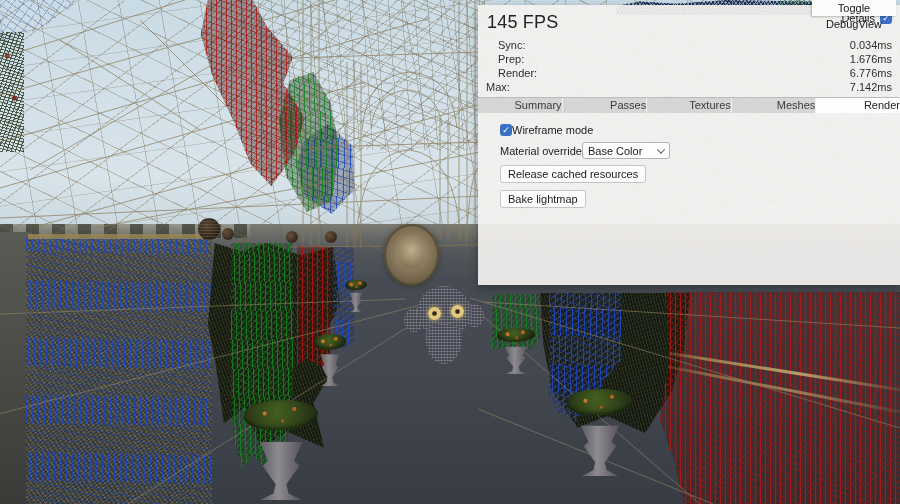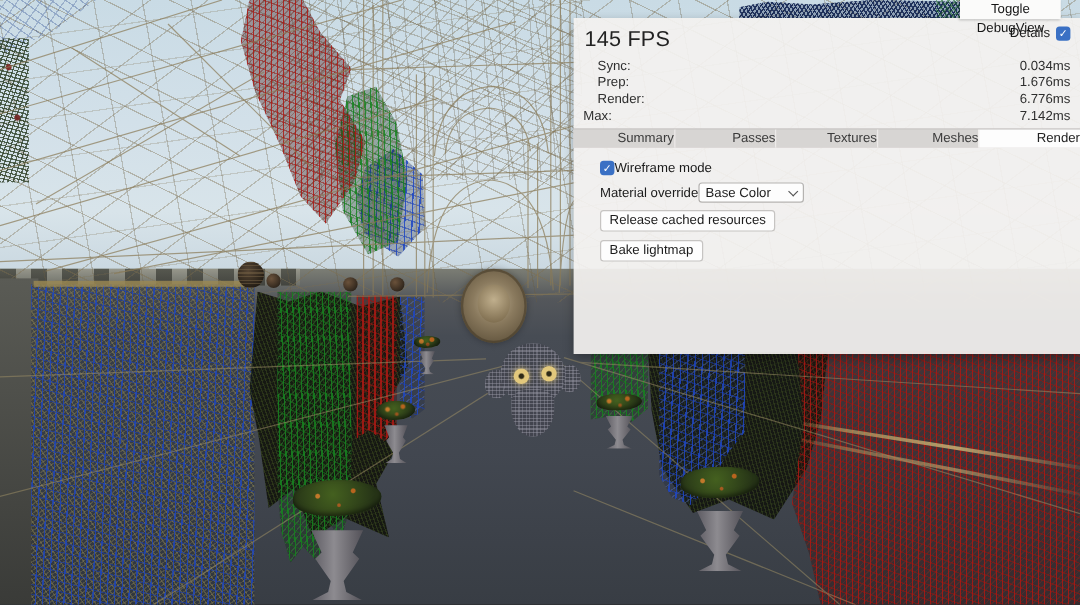--- a/index.html
+++ b/index.html
@@ -149,26 +149,26 @@
     background-image:
       radial-gradient(circle at 28% 45%, #c2782a 0 1.5px, rgba(0,0,0,0) 2.5px),
       radial-gradient(circle at 68% 30%, #b8641e 0 1.5px, rgba(0,0,0,0) 2.5px),
       radial-gradient(circle at 52% 70%, #a85a20 0 1px, rgba(0,0,0,0) 2px),
       radial-gradient(circle at 45% 40%, #44601f, #263417 78%);
     box-shadow:inset 0 -2px 4px rgba(0,0,0,.5); }
 
   svg.wires { position:absolute; left:0; top:0; pointer-events:none; }
 
   
-  .toggle-btn { position:absolute; right:16px; top:0; width:84px; height:16px;
+  .toggle-btn { position:absolute; right:4px; top:0; width:84px; height:16px;
     background:#fbfbfa; color:#151515; font-size:11px; line-height:16px; text-align:center;
     border:0; box-shadow:-1px 1px 2px rgba(0,0,0,.25); cursor:pointer; z-index:20;
     font-family:"Liberation Sans", sans-serif; }
 
-  .panel { position:absolute; left:478px; top:15px; width:422px; height:280px;
+  .panel { position:absolute; left:478px; top:5px; width:422px; height:280px;
     background:rgba(243,241,239,.93); z-index:10; color:#1b1b1b;
     box-shadow:0 3px 9px rgba(0,0,0,.32); font-size:11px; }
   .panel-head { display:flex; justify-content:space-between; align-items:flex-start;
     padding:7px 8px 0 9px; }
   .fps { font-size:18px; color:#222; letter-spacing:.2px; }
   .details-wrap { display:flex; align-items:center; gap:5px; margin-top:0; }
   .checkbox { width:12px; height:12px; border-radius:3px; background:#3a70c4;
     color:#fff; font-size:9px; line-height:12px; text-align:center; cursor:pointer; }
   .checkbox::after { content:"✓"; }
   .stats { margin-top:5px; }

